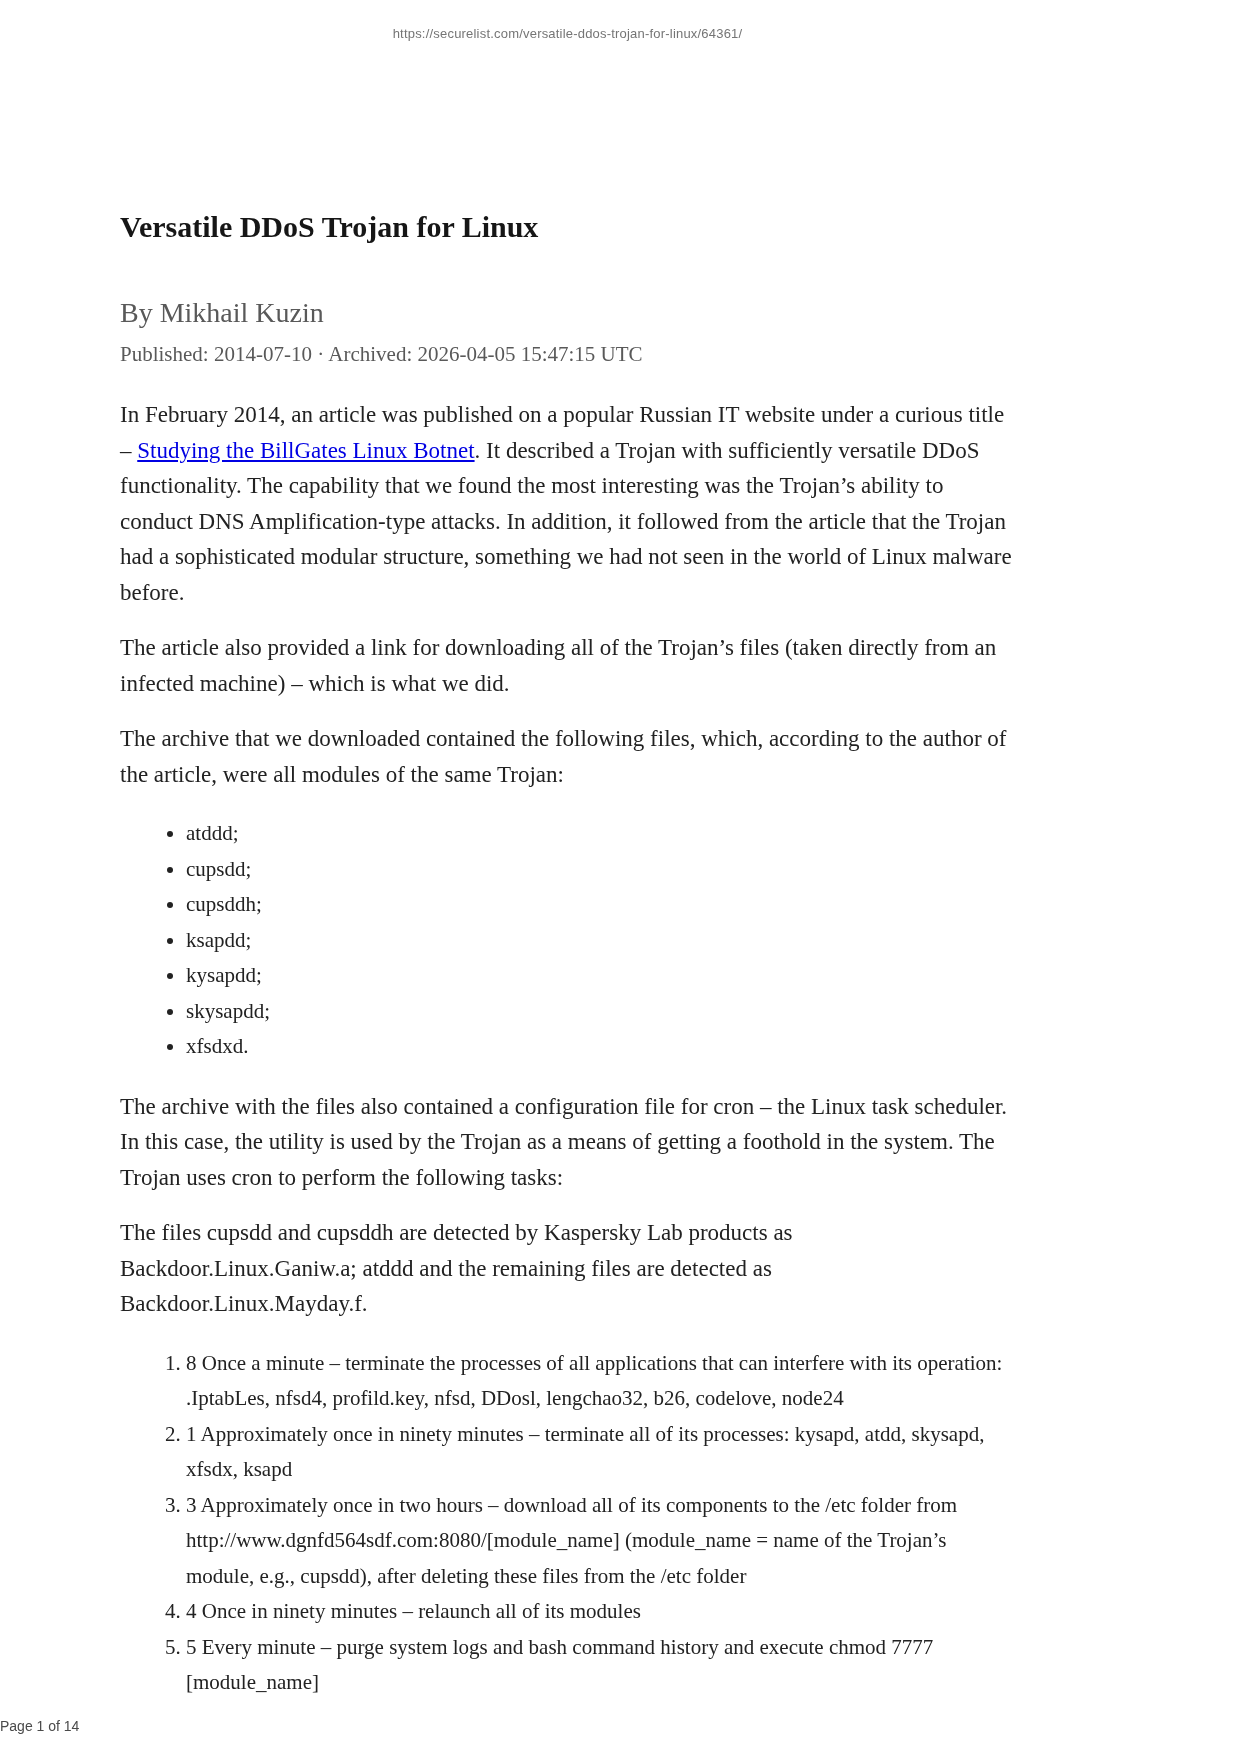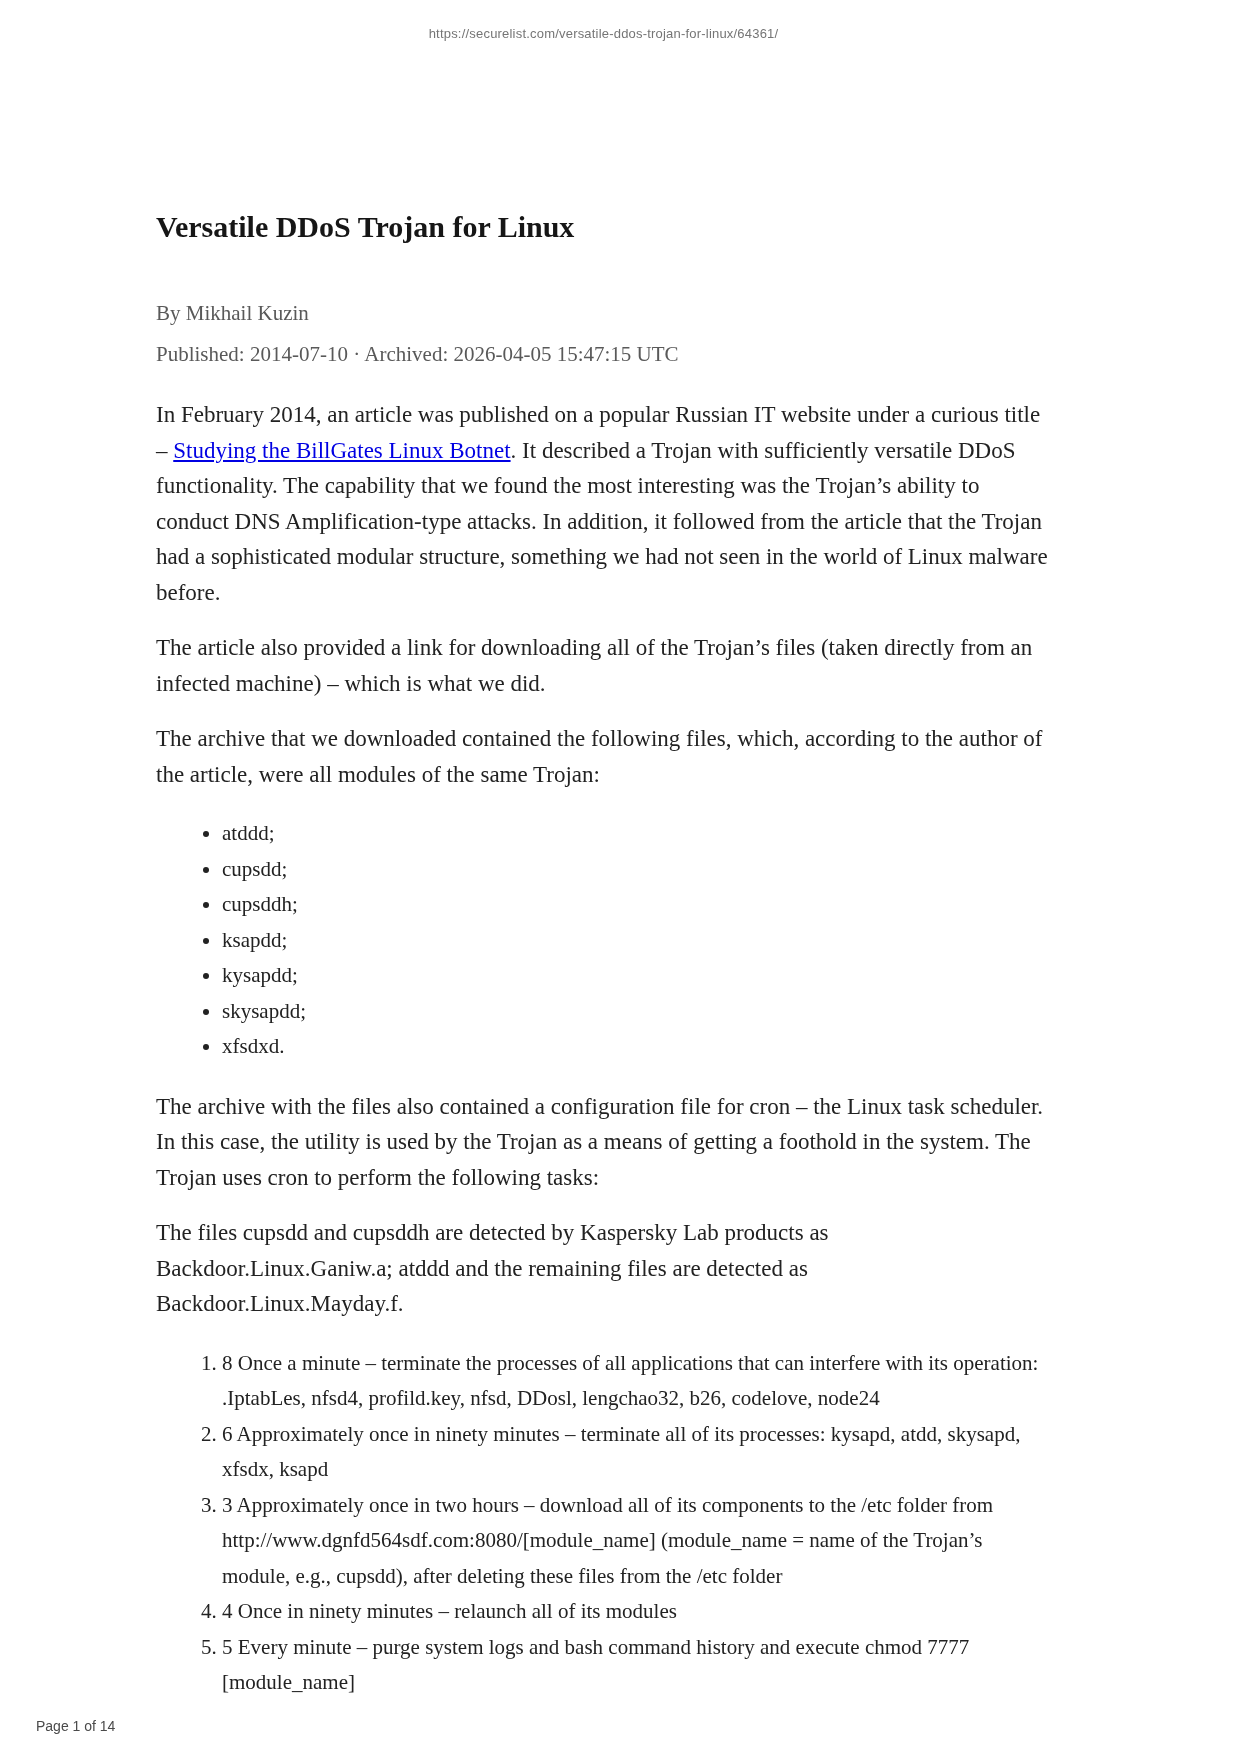--- a/index.html
+++ b/index.html
@@ -18,21 +18,20 @@
     background: var(--background);
   }
   .page {
     position: relative;
     width: 1135px;
     height: 1756px;
     background: var(--background);
     font-family: "Liberation Serif", serif;
     color: var(--body-text);
     overflow: hidden;
-    margin-left: 36px;
   }
   .url-header {
     position: absolute;
     top: 26px;
     left: 0;
     right: 0;
     text-align: center;
     font-family: "Liberation Sans", sans-serif;
     font-size: 13px;
     letter-spacing: 0.2px;
@@ -44,21 +43,21 @@
   h1.article-title {
     margin: 0;
     font-size: 30px;
     line-height: 42px;
     font-weight: bold;
     color: var(--heading-text);
     font-family: "Liberation Serif", serif;
   }
   .byline {
     margin: 50px 0 0 0;
-    font-size: 21px;
+    font-size: 28px;
     line-height: 30px;
     color: var(--muted-text);
   }
   .meta {
     margin: 14px 0 0 0;
     font-size: 21px;
     line-height: 25px;
     color: var(--muted-text);
   }
   .body-p {
@@ -127,21 +126,21 @@
       <li>skysapdd;</li>
       <li>xfsdxd.</li>
     </ul>
 
     <p class="body-p">The archive with the files also contained a configuration file for cron – the Linux task scheduler. In this case, the utility is used by the Trojan as a means of getting a foothold in the system. The Trojan uses cron to perform the following tasks:</p>
 
     <p class="body-p">The files cupsdd and cupsddh are detected by Kaspersky Lab products as Backdoor.Linux.Ganiw.a; atddd and the remaining files are detected as Backdoor.Linux.Mayday.f.</p>
 
     <ol class="task-list">
       <li>8 Once a minute – terminate the processes of all applications that can interfere with its operation: .IptabLes, nfsd4, profild.key, nfsd, DDosl, lengchao32, b26, codelove, node24</li>
-      <li>6 Approximately once in ninety minutes – terminate all of its processes: kysapd, atdd, skysapd, xfsdx, ksapd</li>
+      <li>1 Approximately once in ninety minutes – terminate all of its processes: kysapd, atdd, skysapd, xfsdx, ksapd</li>
       <li>3 Approximately once in two hours – download all of its components to the /etc folder from http://www.dgnfd564sdf.com:8080/[module_name] (module_name = name of the Trojan’s module, e.g., cupsdd), after deleting these files from the /etc folder</li>
       <li>4 Once in ninety minutes – relaunch all of its modules</li>
       <li>5 Every minute – purge system logs and bash command history and execute chmod 7777 [module_name]</li>
     </ol>
 
   </div>
 
   <div class="page-footer">Page 1 of 14</div>
 
 </div>

